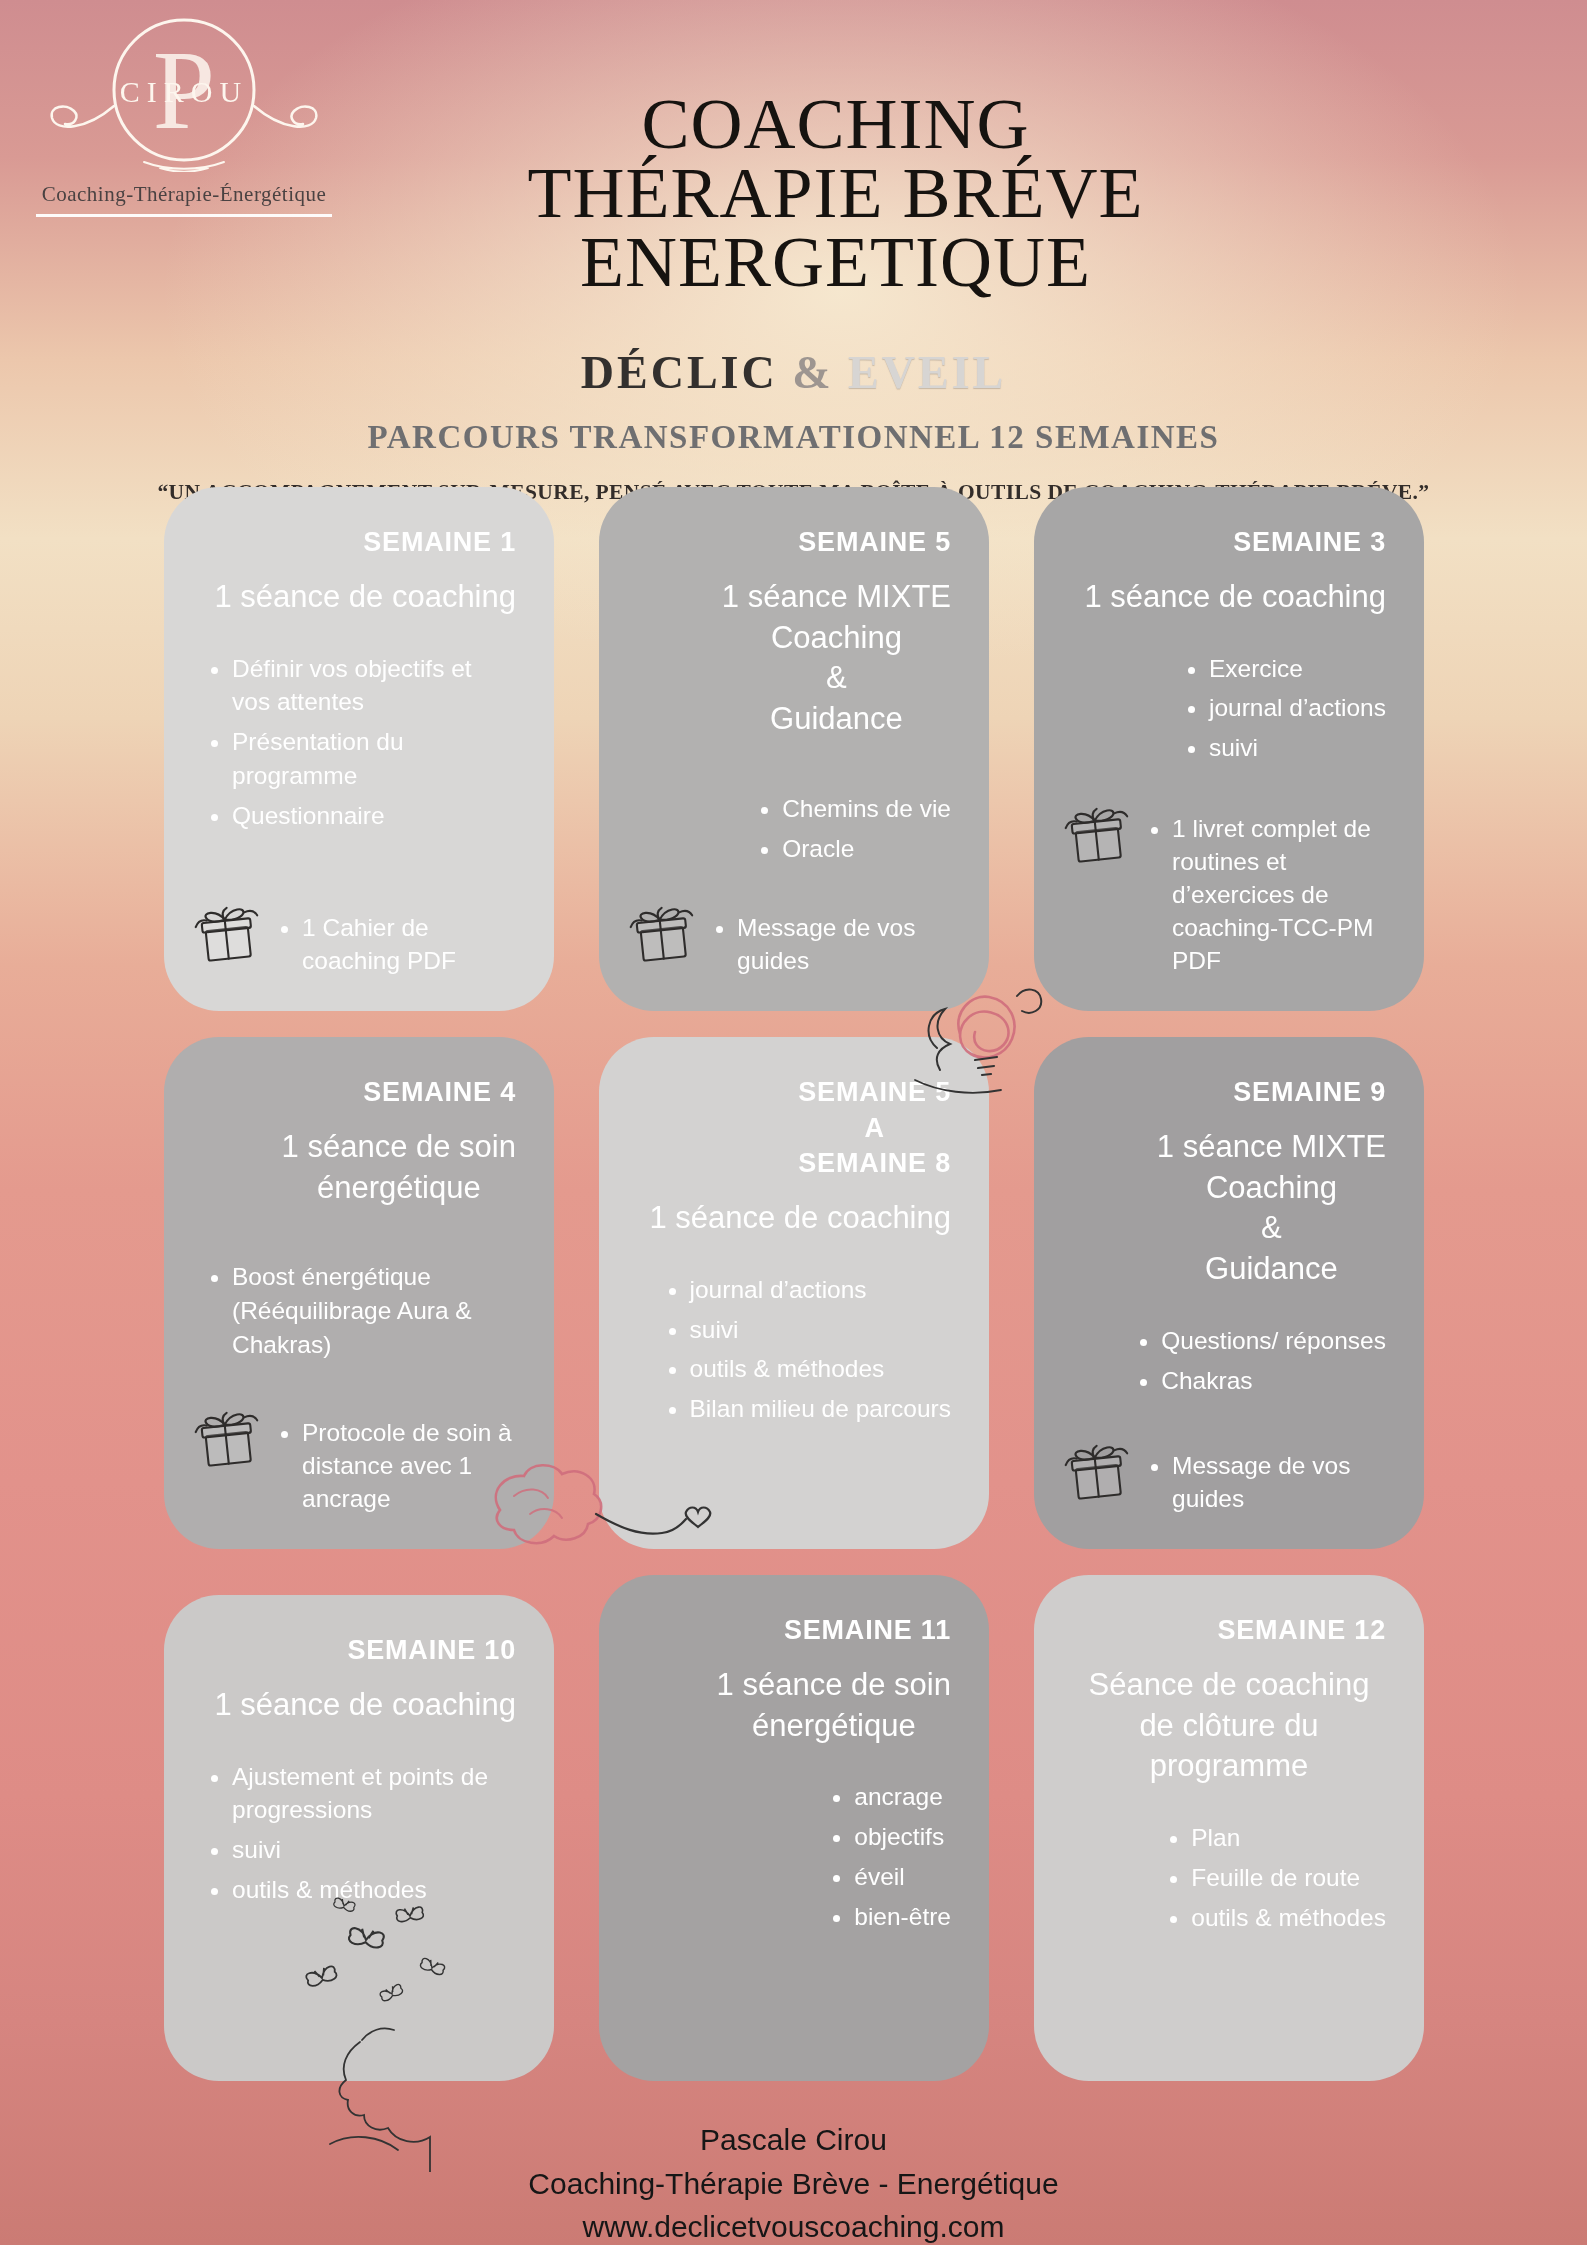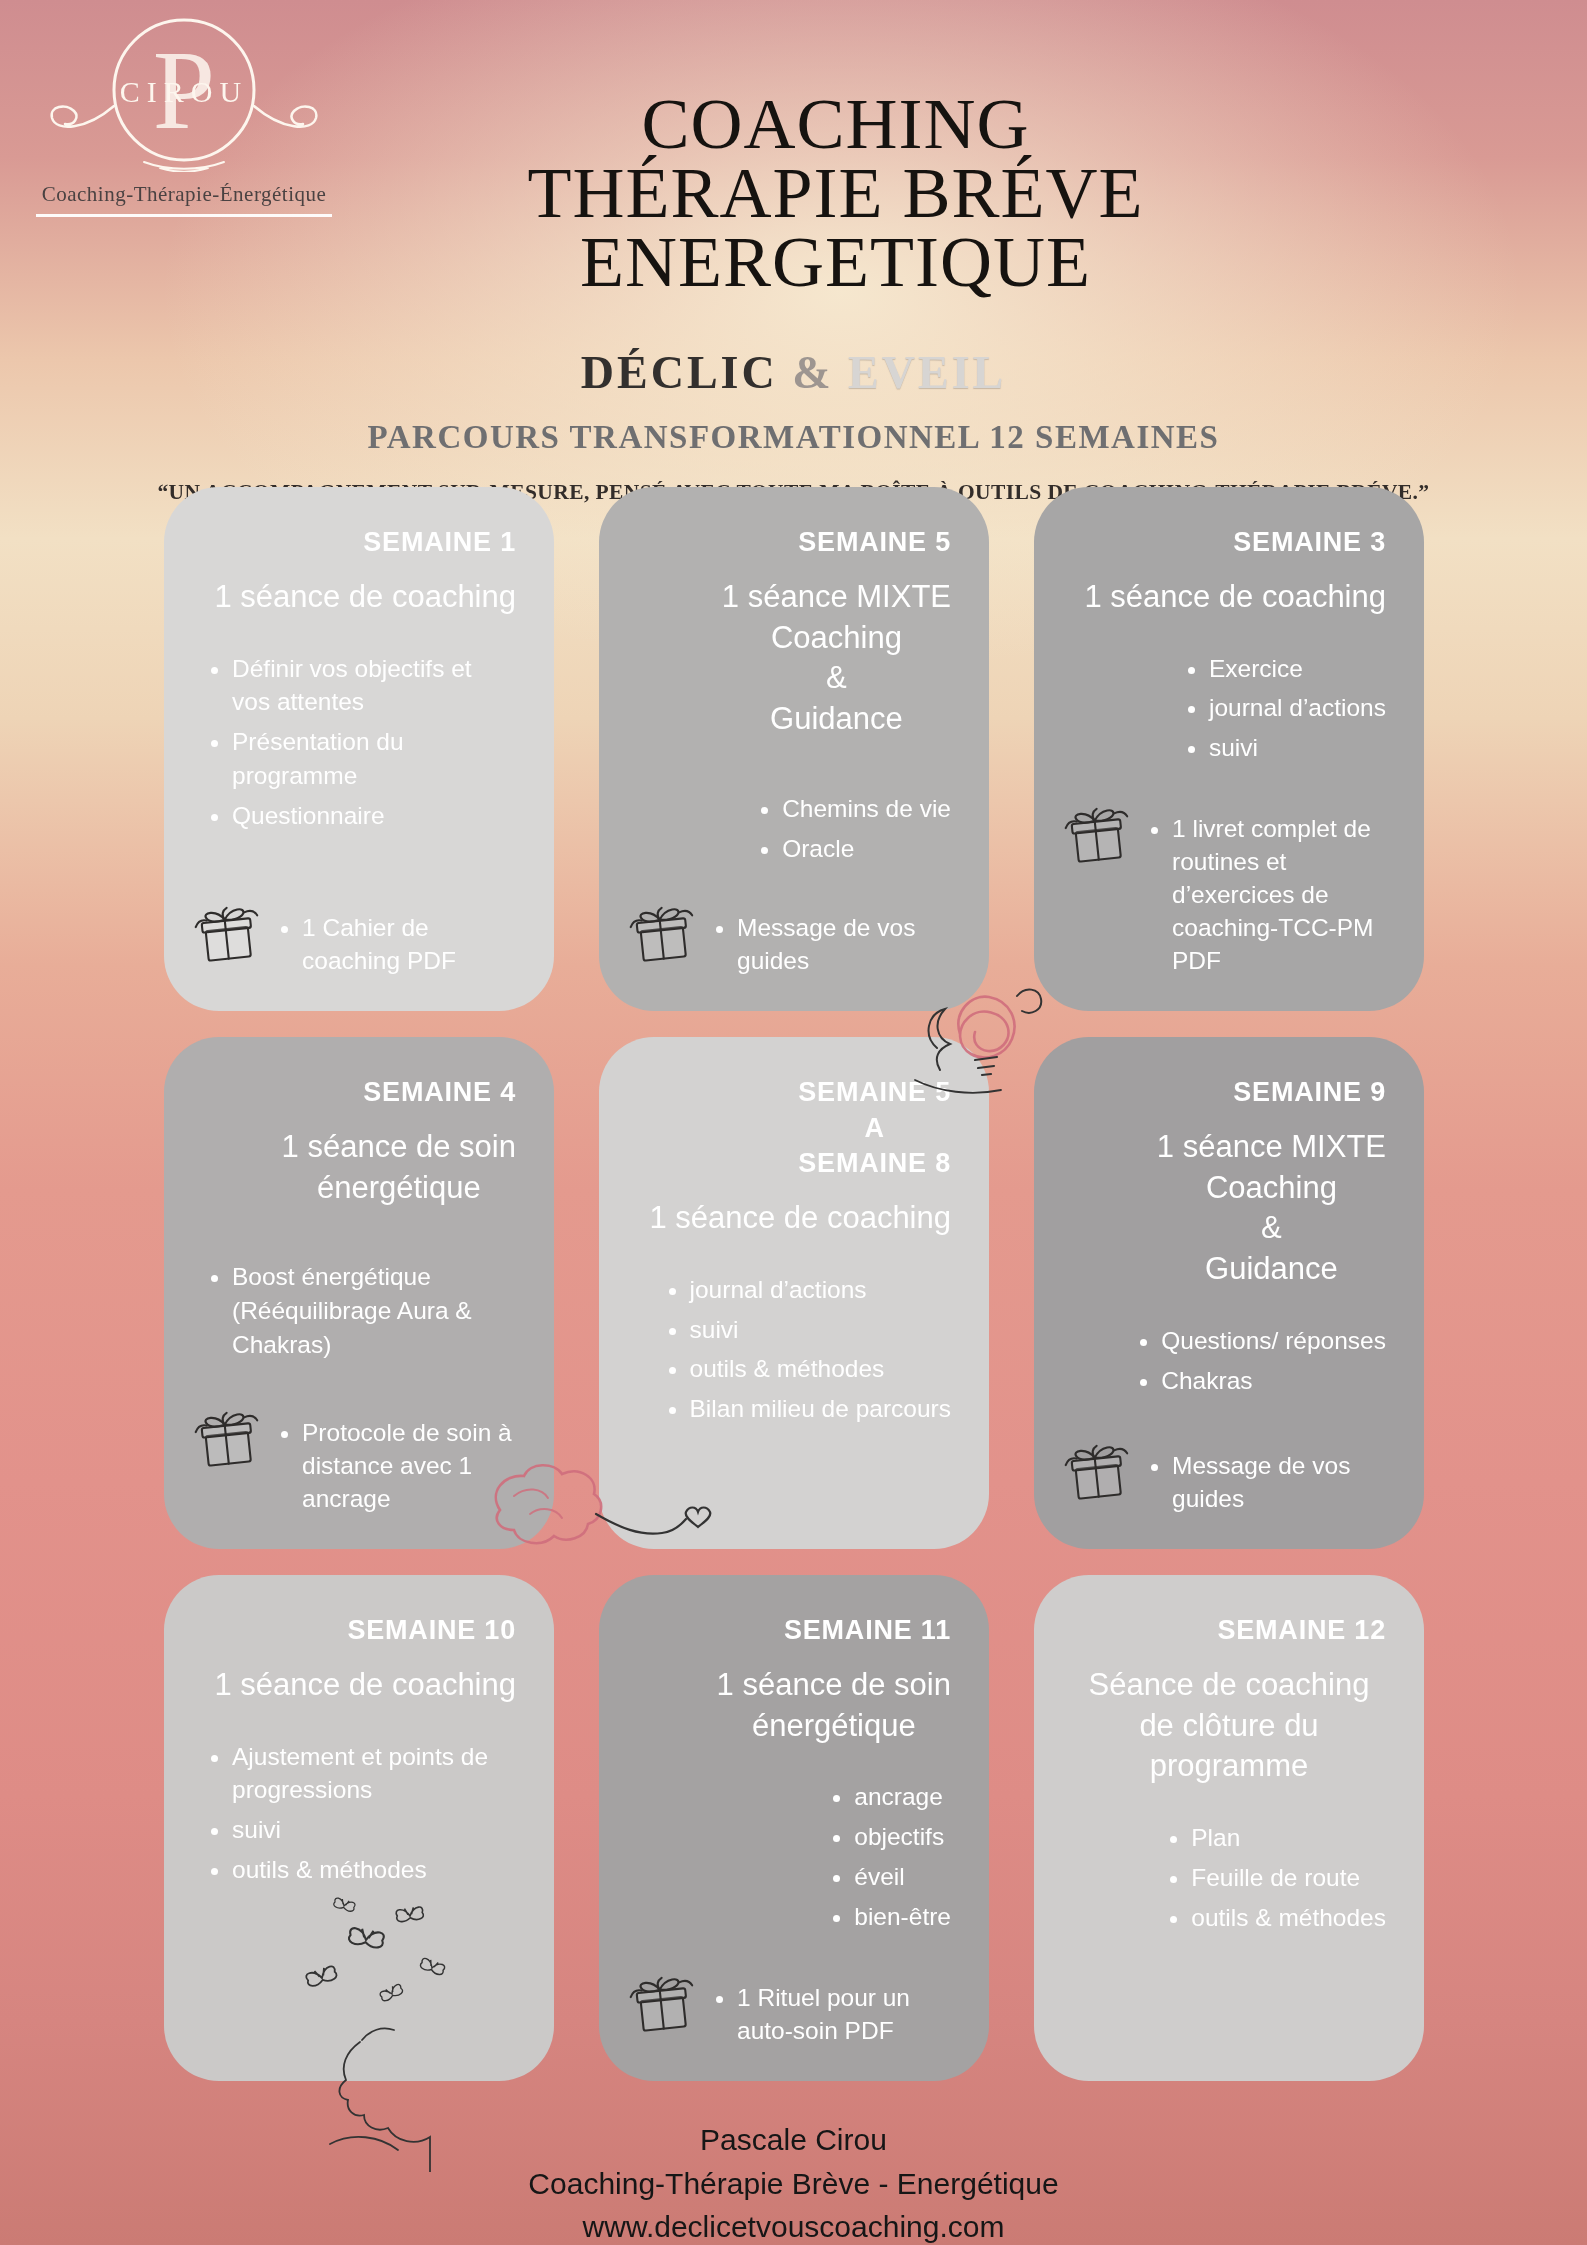--- a/index.html
+++ b/index.html
@@ -231,48 +231,40 @@
       <div class="gift-row">
         <svg class="gift-icon">
             <use href="#gift-symbol"></use>
           </svg>
         <ul class="gift-list">
           <li>Message de vos guides</li>
         </ul>
       </div>
     </article>
 
-    <article class="card" style="background: rgb(203, 201, 200);">
+    <article class="card" style="background: rgb(203, 201, 200); margin-top: 20px;">
       <h3 class="card-title">SEMAINE 10</h3>
       <div class="card-sub">1 séance de coaching</div>
       <ul class="bullets">
         <li>Ajustement et points de progressions</li>
         <li>suivi</li>
         <li>outils &amp; méthodes</li>
       </ul>
     </article>
 
     <article class="card" style="background: rgb(164, 162, 162);">
       <h3 class="card-title">SEMAINE 11</h3>
       <div class="card-sub">1 séance de soin
 énergétique</div>
       <ul class="bullets">
         <li>ancrage</li>
         <li>objectifs</li>
         <li>éveil</li>
         <li>bien-être</li>
       </ul>
-      <div class="gift-row">
-        <svg class="gift-icon">
-            <use href="#gift-symbol"></use>
-          </svg>
-        <ul class="gift-list">
-          <li>1 Rituel pour un auto-soin PDF</li>
-        </ul>
-      </div>
     </article>
 
     <article class="card" style="background: rgb(207, 205, 204);">
       <h3 class="card-title">SEMAINE 12</h3>
       <div class="card-sub">Séance de coaching
 de clôture du programme</div>
       <ul class="bullets">
         <li>Plan</li>
         <li>Feuille de route</li>
         <li>outils &amp; méthodes</li>

